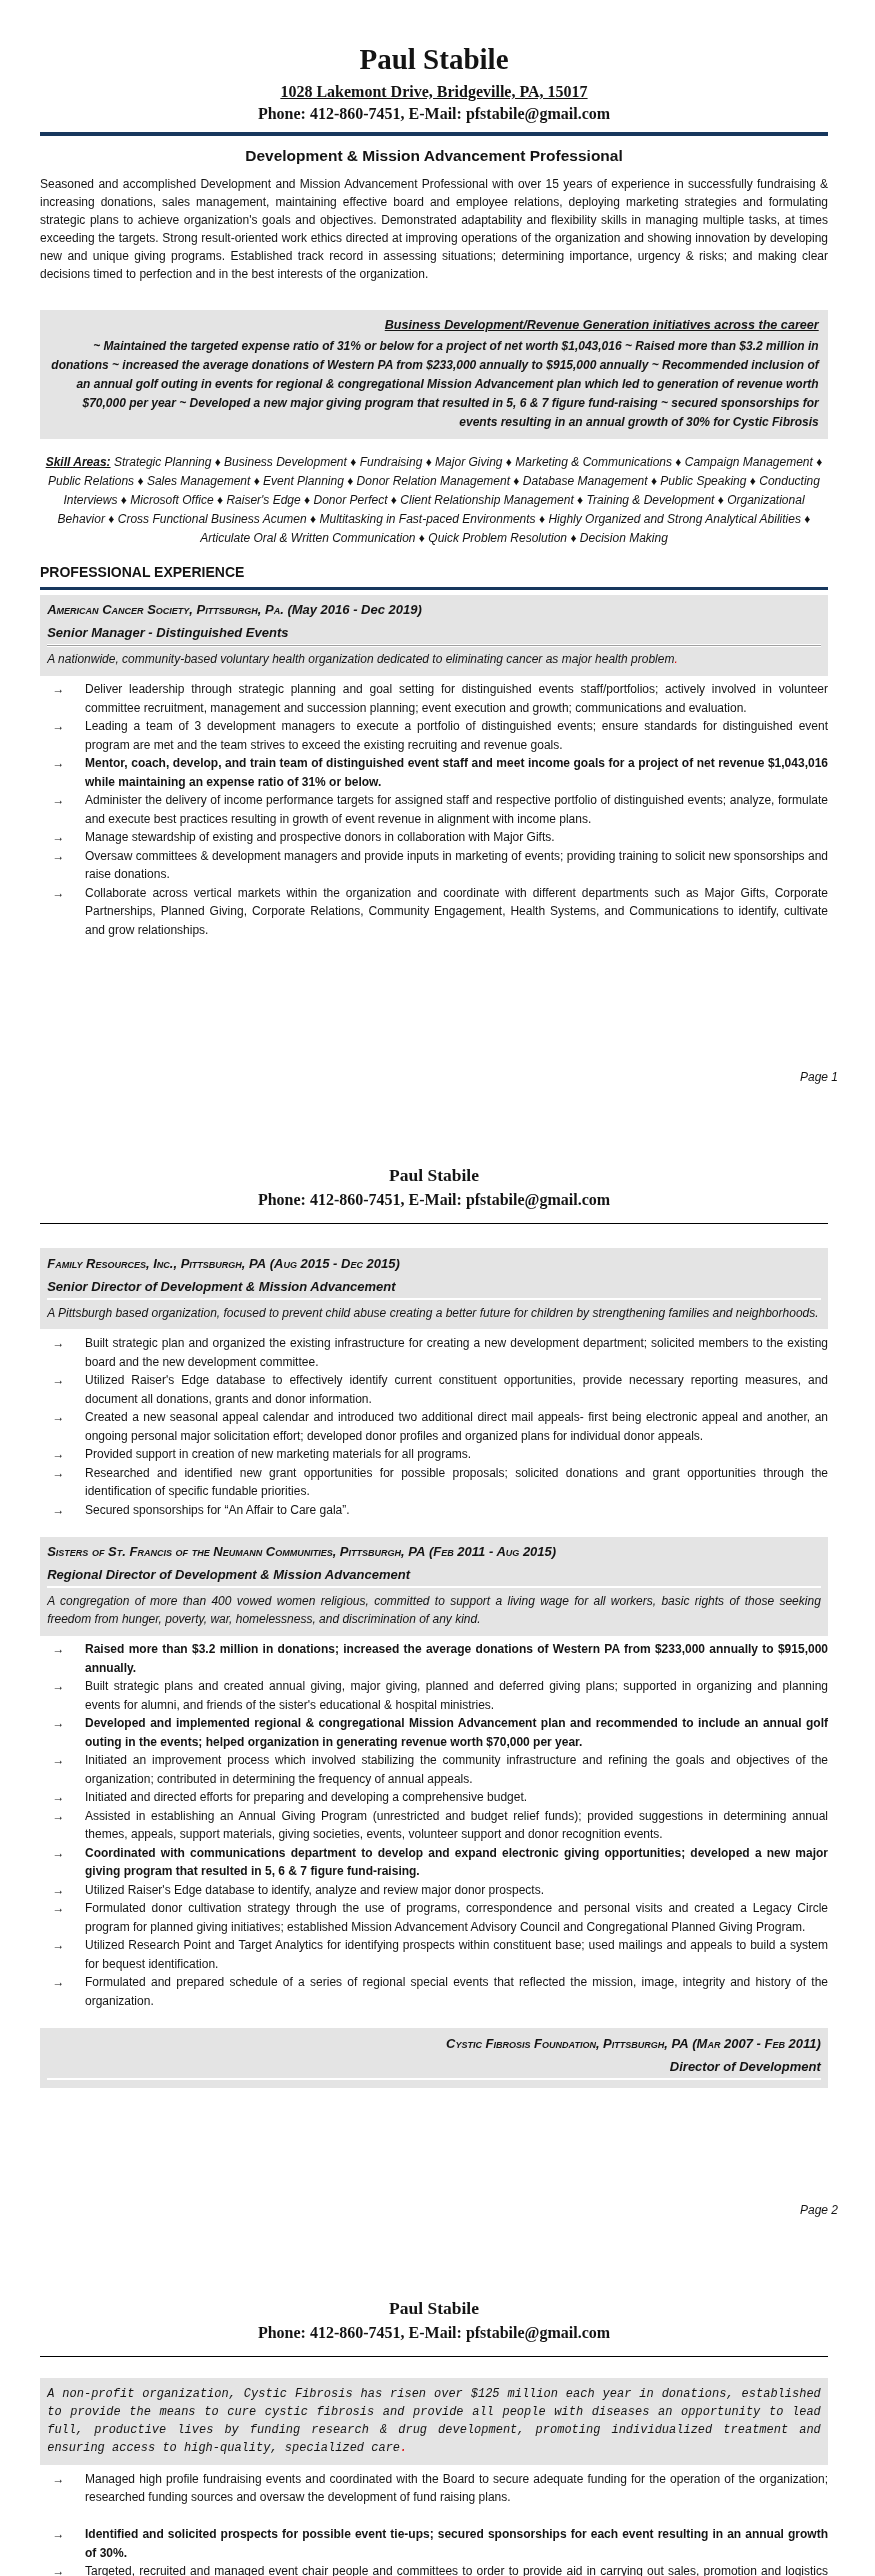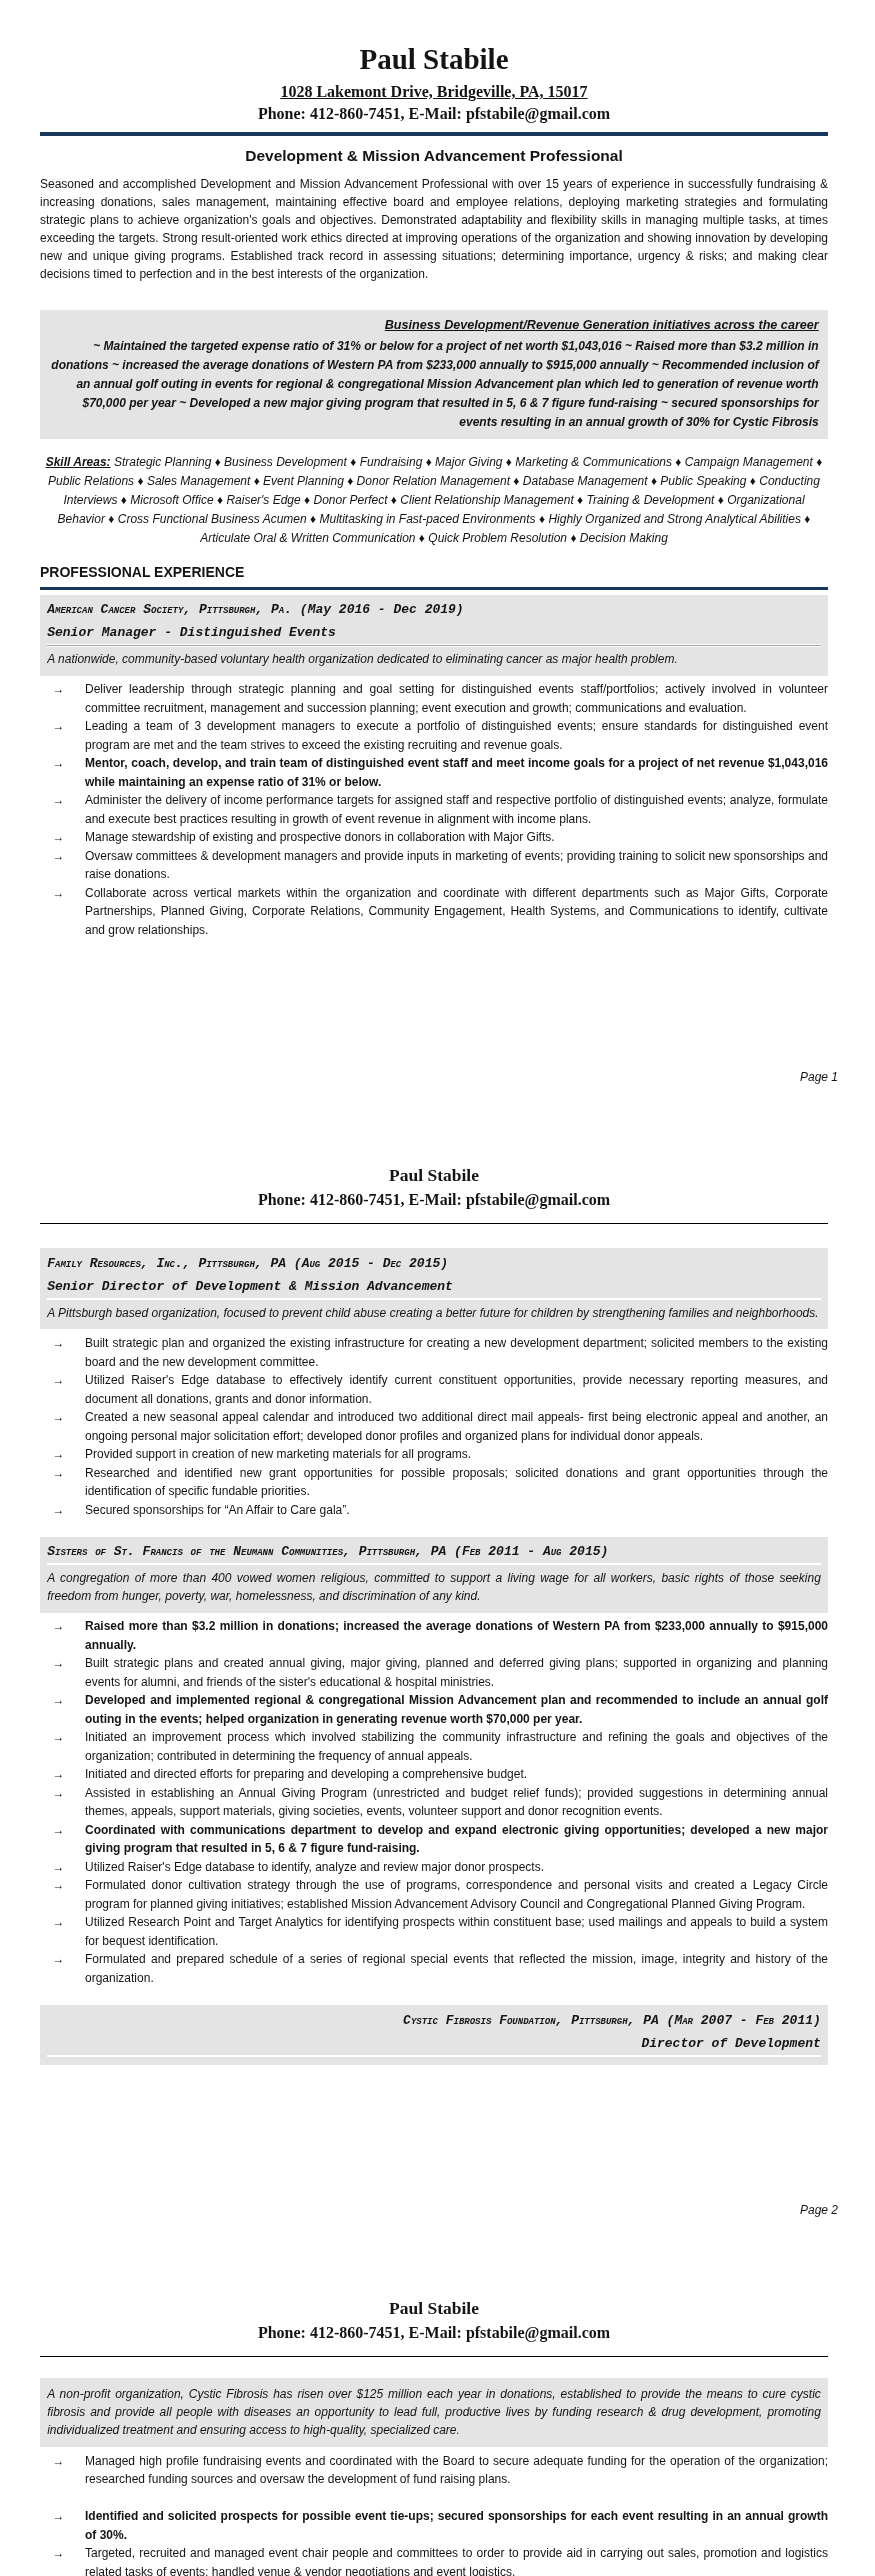--- a/index.html
+++ b/index.html
@@ -28,21 +28,21 @@
 
   .skills{margin-top:13.4px;font-size:12px;line-height:19px;font-style:italic;text-align:center;padding:0 3.1px;}
   .sk-label{font-weight:bold;text-decoration:underline;}
 
   .heading{margin-top:16.5px;font-size:14px;font-weight:bold;text-align:left;}
   .rule-b{margin-top:6.7px;}
 
   
   .job{margin-top:4.6px;}
   .jobhead{background:var(--band);padding:3.6px 7.2px 4.6px;}
-  .jh-line{font-size:13px;line-height:23px;font-weight:bold;font-style:italic;font-family:Liberation Mono, monospace;}
+  .jh-line{font-size:13px;line-height:23px;font-weight:bold;font-style:italic;}
   .sc{font-variant:small-caps;}
   .jobsep{height:2.1px;background:var(--sep);border-top:1.5px solid #fff;border-bottom:1.5px solid #fff;}
   .jobdesc{font-size:12px;line-height:18px;font-style:italic;text-align:justify;padding:3.6px 0 3.1px;}
   .bullets{margin-top:4.6px;}
   .li{position:relative;padding-left:45px;font-size:12px;line-height:18.5px;text-align:justify;}
   .li .arw{position:absolute;left:12.4px;top:0;font-weight:normal;}
   .li.bold .bt{font-weight:bold;}
   .li.gap{margin-top:18.5px;}
 
   
@@ -132,20 +132,21 @@
         <div class="li"><span class="arw">→</span><span class="bt">Secured sponsorships for “An Affair to Care gala”.</span></div>
       </div>
     </div>
 
     <div class="job" style="margin-top:17.5px;">
       <div class="jobhead">
         <div class="jh-line">
           <span class="sc">Sisters of St. Francis of the Neumann Communities, Pittsburgh, PA</span>
           <span class="sc">(Feb 2011 - Aug 2015)</span>
         </div>
+        <div class="jh-line">Regional Director of Development &amp; Mission Advancement</div>
         <div class="jobsep"></div>
         <div class="jobdesc">
           <span>A congregation of more than 400 vowed women religious, committed to support a living wage for all workers, basic rights of those seeking freedom from hunger, poverty, war, homelessness, and discrimination of any kind.</span>
         </div>
       </div>
       <div class="bullets">
         <div class="li bold"><span class="arw">→</span><span class="bt">Raised more than $3.2 million in donations; increased the average donations of Western PA from $233,000 annually to $915,000 annually.</span></div>
         <div class="li"><span class="arw">→</span><span class="bt">Built strategic plans and created annual giving, major giving, planned and deferred giving plans; supported in organizing and planning events for alumni, and friends of the sister's educational &amp; hospital ministries.</span></div>
         <div class="li bold"><span class="arw">→</span><span class="bt">Developed and implemented regional &amp; congregational Mission Advancement plan and recommended to include an annual golf outing in the events; helped organization in generating revenue worth $70,000 per year.</span></div>
         <div class="li"><span class="arw">→</span><span class="bt">Initiated an improvement process which involved stabilizing the community infrastructure and refining the goals and objectives of the organization; contributed in determining the frequency of annual appeals.</span></div>
@@ -172,21 +173,21 @@
     </div>
 
     <div class="pagefoot">Page 2</div>
   </div>
 
   <div class="page">
     <div class="serif center ph-name">Paul Stabile</div>
     <div class="serif center ph-contact">Phone: 412-860-7451, E-Mail: pfstabile@gmail.com</div>
     <div class="rule-thin"></div>
 
-    <div class="jobhead" style="margin-top:20.6px;">
+    <div class="jobhead" style="margin-top:20.6px;font-family:Liberation Mono, monospace;">
       <div class="jobdesc">
         <span>A non-profit organization, Cystic Fibrosis has risen over $125 million each year in donations, established to provide the means to cure cystic fibrosis and provide all people with diseases an opportunity to lead full, productive lives by funding research &amp; drug development, promoting individualized treatment and ensuring access to high-quality, specialized care</span><span class="redp">.</span>
       </div>
     </div>
 
     <div class="bullets">
       <div class="li"><span class="arw">→</span><span class="bt">Managed high profile fundraising events and coordinated with the Board to secure adequate funding for the operation of the organization; researched funding sources and oversaw the development of fund raising plans.</span></div>
       <div class="li bold gap"><span class="arw">→</span><span class="bt">Identified and solicited prospects for possible event tie-ups; secured sponsorships for each event resulting in an annual growth of 30%.</span></div>
       <div class="li"><span class="arw">→</span><span class="bt">Targeted, recruited and managed event chair people and committees to order to provide aid in carrying out sales, promotion and logistics related tasks of events; handled venue &amp; vendor negotiations and event logistics.</span></div>
 

